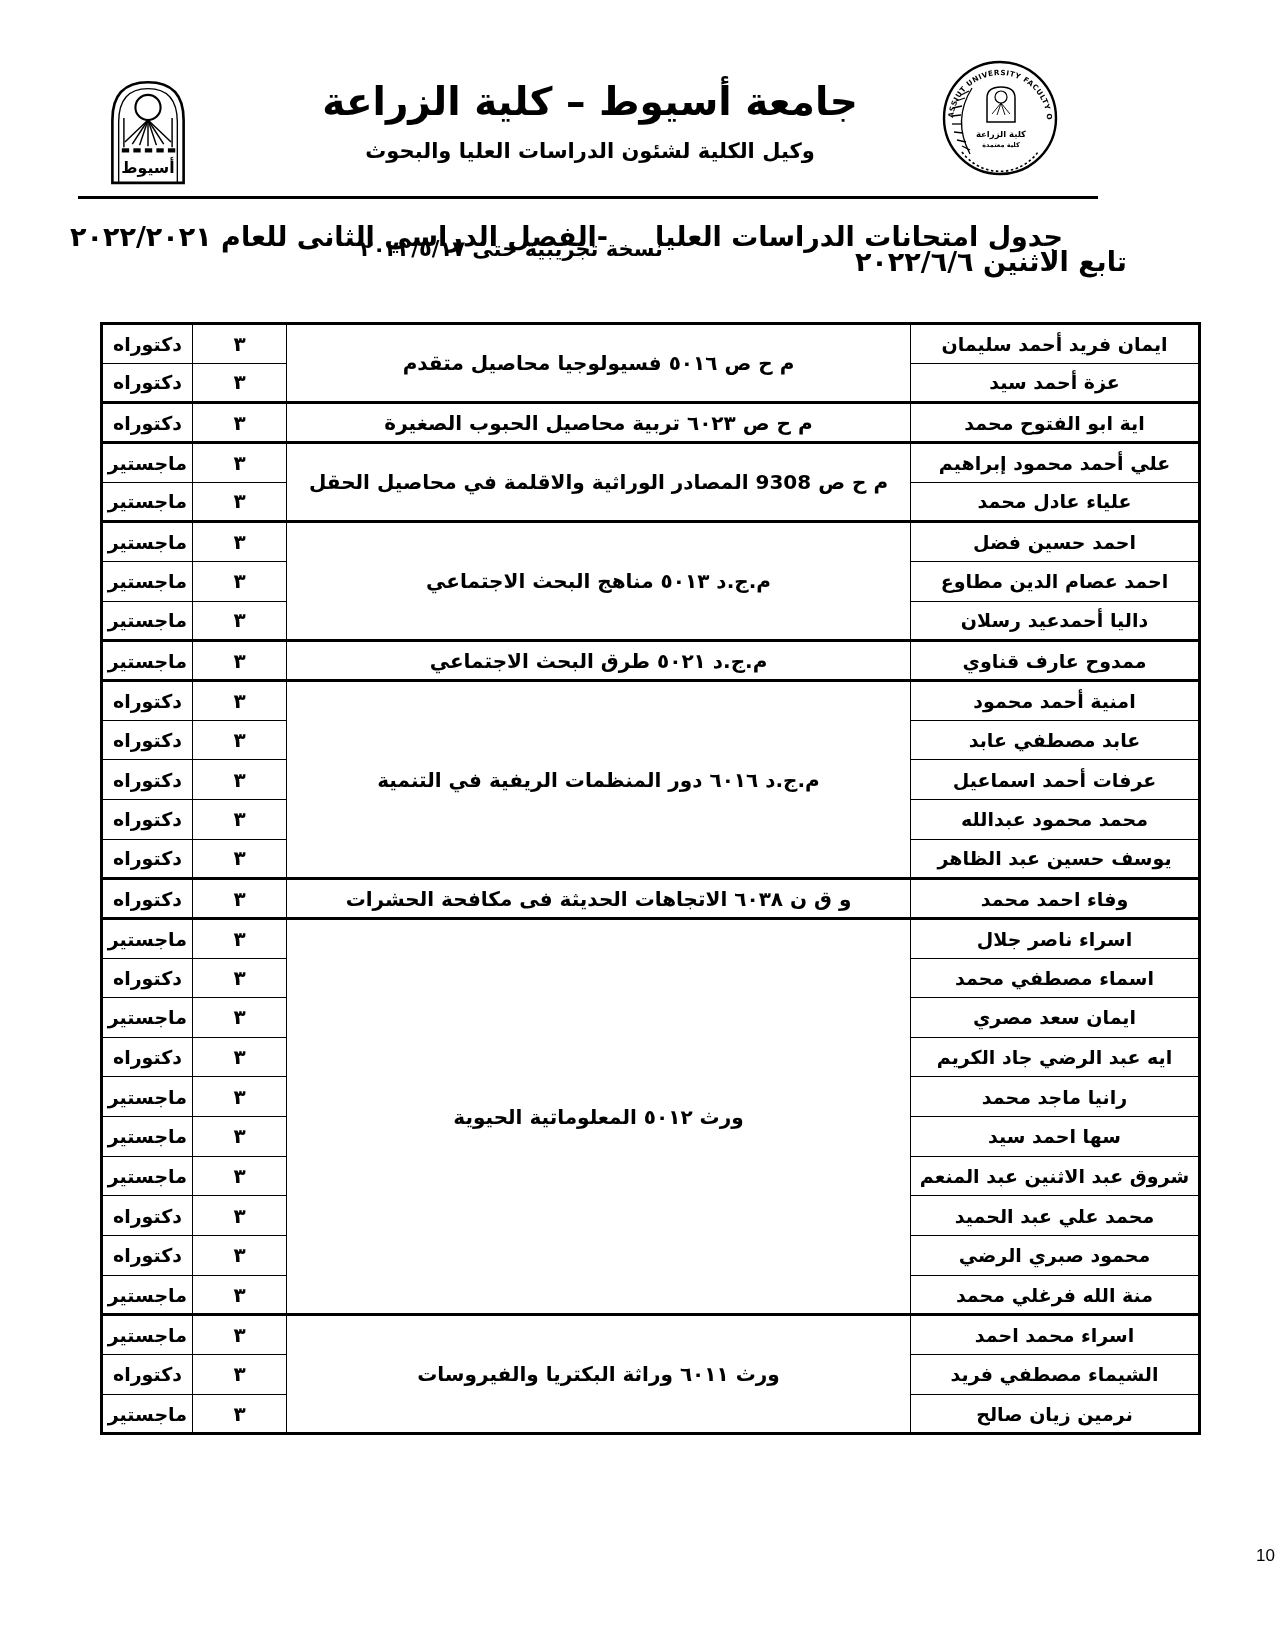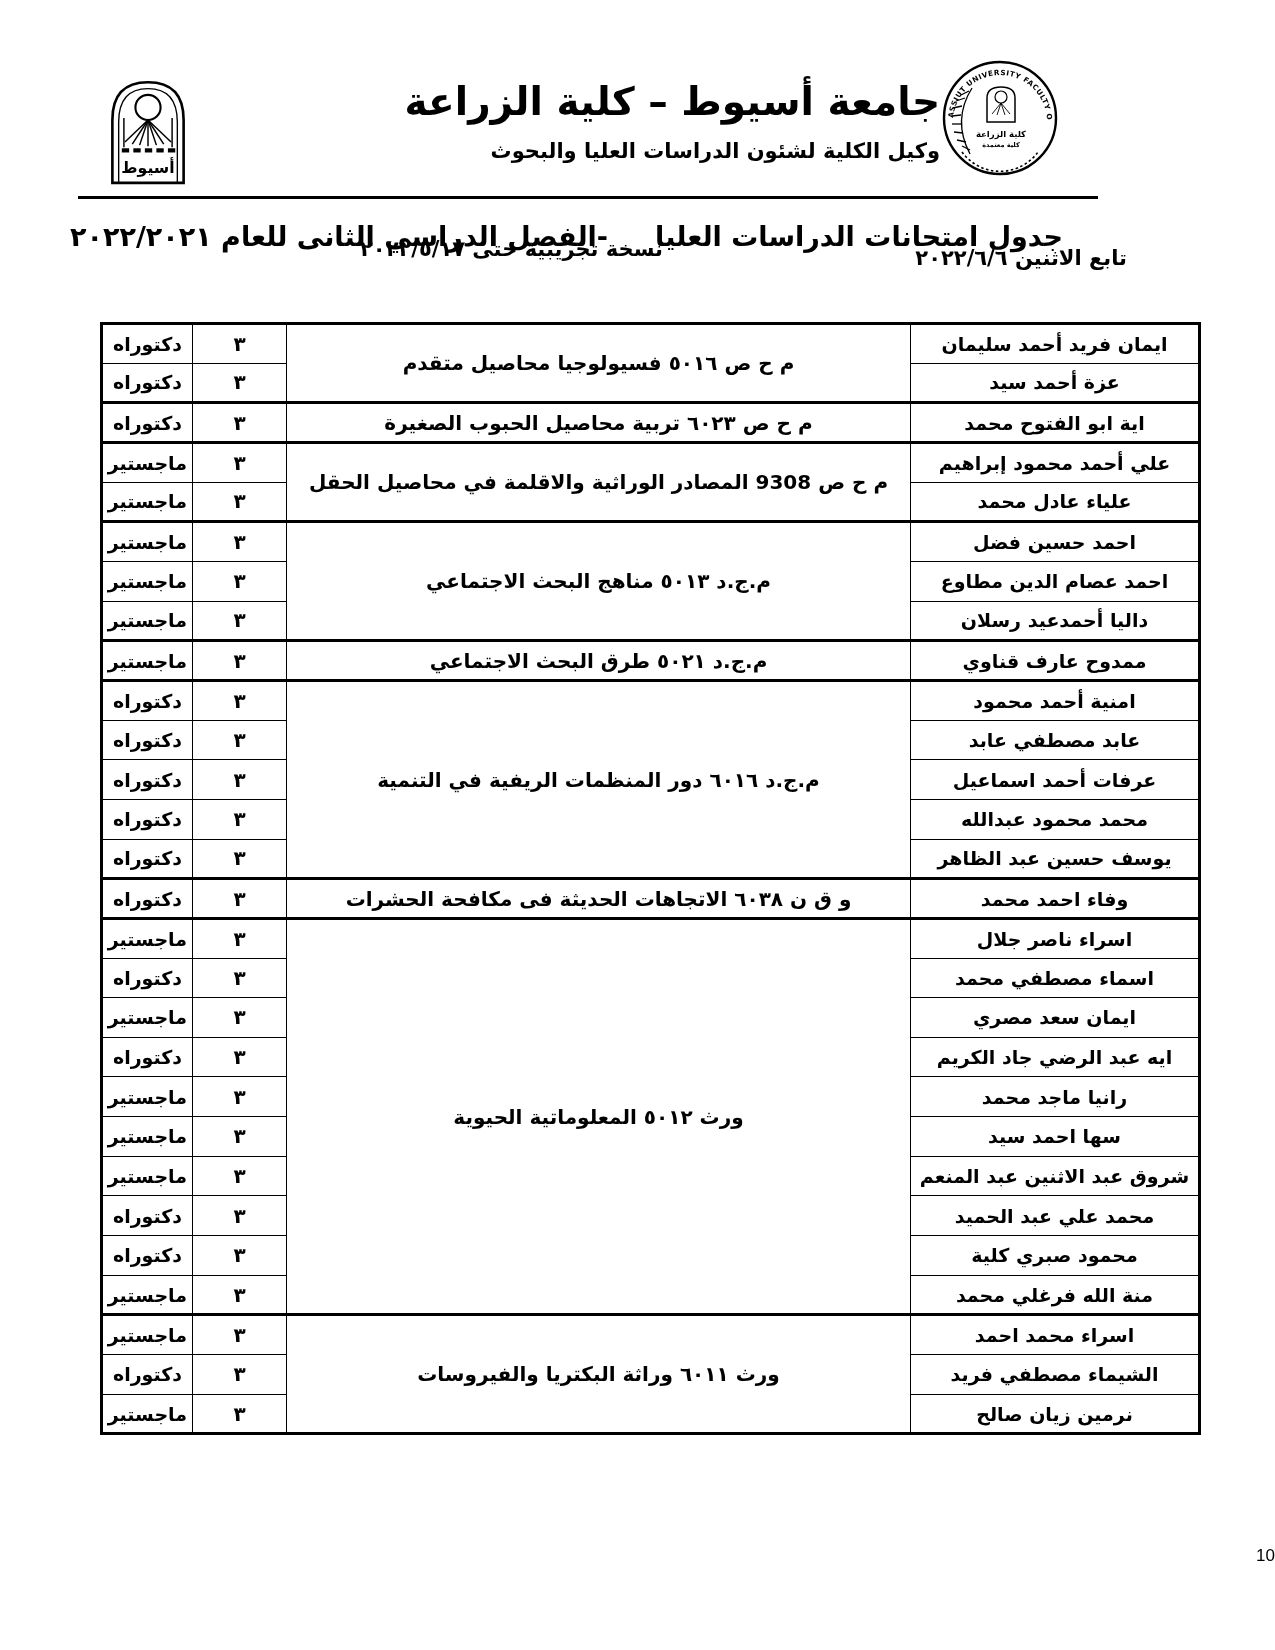--- a/index.html
+++ b/index.html
@@ -4,31 +4,31 @@
 <style>
   html,body{margin:0;padding:0;background:#e8e8e8;}
   .page{
     position:relative;width:1275px;height:1650px;background:#ffffff;
     font-family:"DejaVu Sans", sans-serif;color:#000;overflow:hidden;
     margin:0 auto;
   }
   
   .emblem-left{position:absolute;left:106px;top:76px;}
   .seal-right{position:absolute;left:940px;top:58px;}
-  .header-center{position:absolute;top:80px;left:240px;width:700px;direction:rtl;}
+  .header-center{position:absolute;top:80px;left:240px;width:700px;text-align:center;direction:rtl;}
   .university-title{font-size:39px;font-weight:bold;line-height:1.15;}
   .dean-subtitle{font-size:21px;font-weight:bold;margin-top:14px;}
   .header-rule{position:absolute;top:196px;left:78px;width:1020px;height:3px;background:#000;}
   .schedule-title{
     position:absolute;top:201px;left:70px;width:1080px;text-align:left;
     direction:rtl;font-size:27px;font-weight:bold;white-space:pre;margin-top:20px;
   }
   .continuation-note{
     position:absolute;top:246px;right:148px;direction:rtl;
-    font-size:21px;font-weight:bold;
+    font-size:27px;font-weight:bold;
   }
   .draft-note{
     position:absolute;top:237px;left:360px;direction:rtl;
     font-size:21px;font-weight:bold;text-align:center;
   }
   
   .exam-table{
     position:absolute;top:322px;left:100px;width:1098px;
     border-collapse:collapse;direction:rtl;table-layout:fixed;
     border:3px solid #000;
@@ -254,21 +254,21 @@
           <td class="name-cell">شروق عبد الاثنين عبد المنعم</td>
           <td class="hours-cell">٣</td>
           <td class="degree-cell">ماجستير</td>
         </tr>
         <tr>
           <td class="name-cell">محمد علي عبد الحميد</td>
           <td class="hours-cell">٣</td>
           <td class="degree-cell">دكتوراه</td>
         </tr>
         <tr>
-          <td class="name-cell">محمود صبري كلية</td>
+          <td class="name-cell">محمود صبري الرضي</td>
           <td class="hours-cell">٣</td>
           <td class="degree-cell">دكتوراه</td>
         </tr>
         <tr>
           <td class="name-cell">منة الله فرغلي محمد</td>
           <td class="hours-cell">٣</td>
           <td class="degree-cell">ماجستير</td>
         </tr>
         <tr class="group-start">
           <td class="name-cell">اسراء محمد احمد</td>

